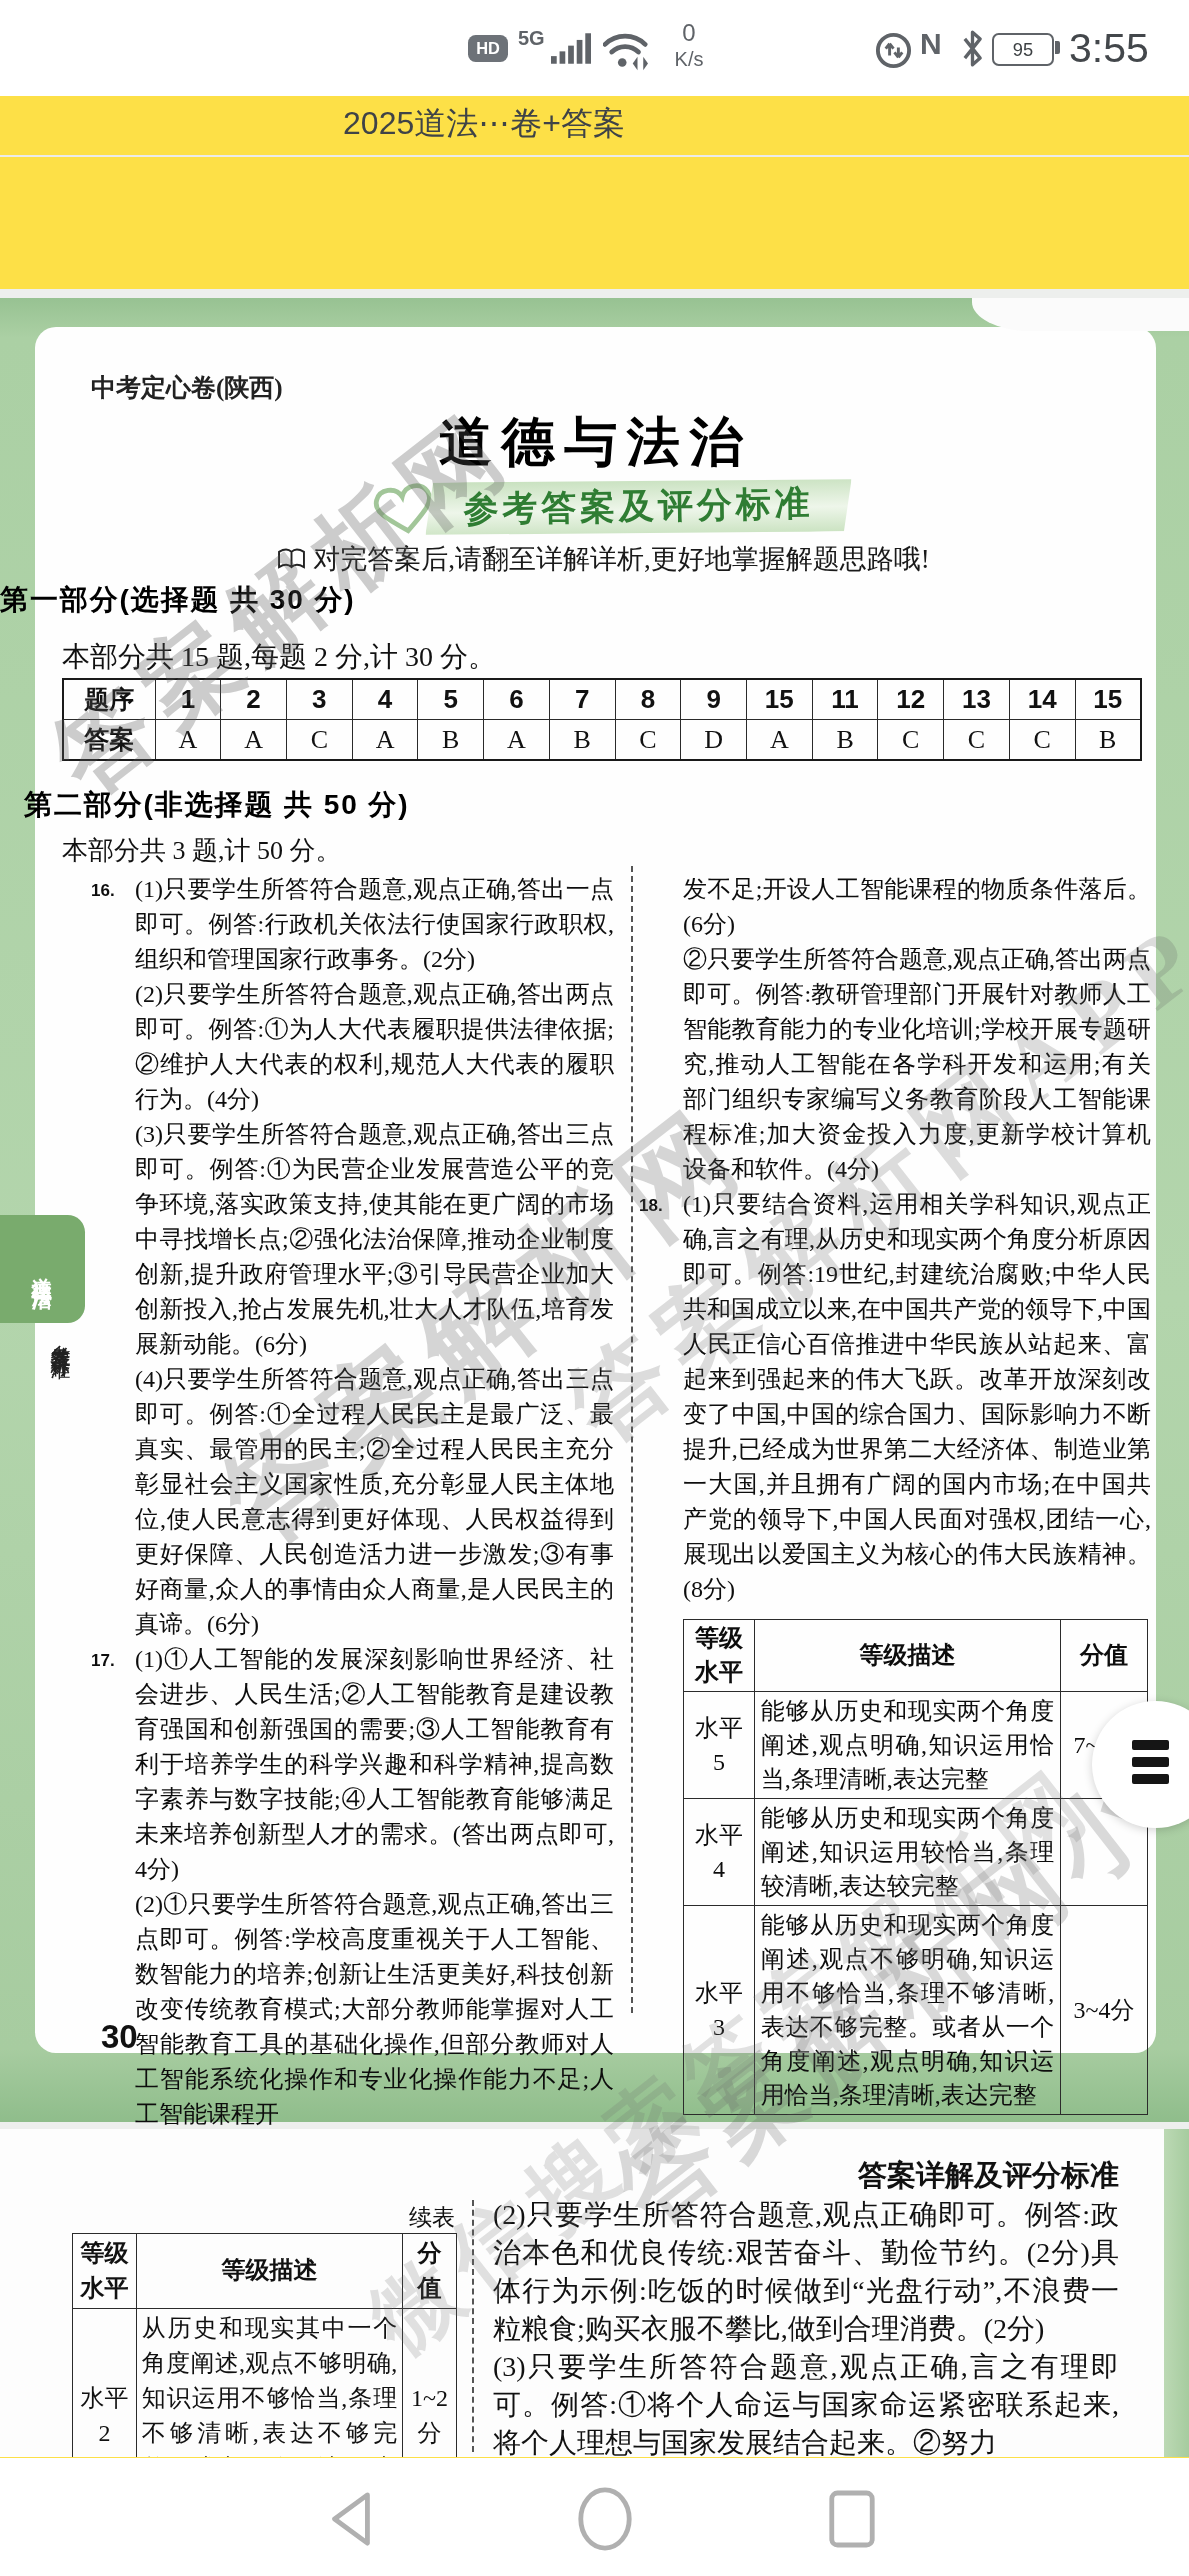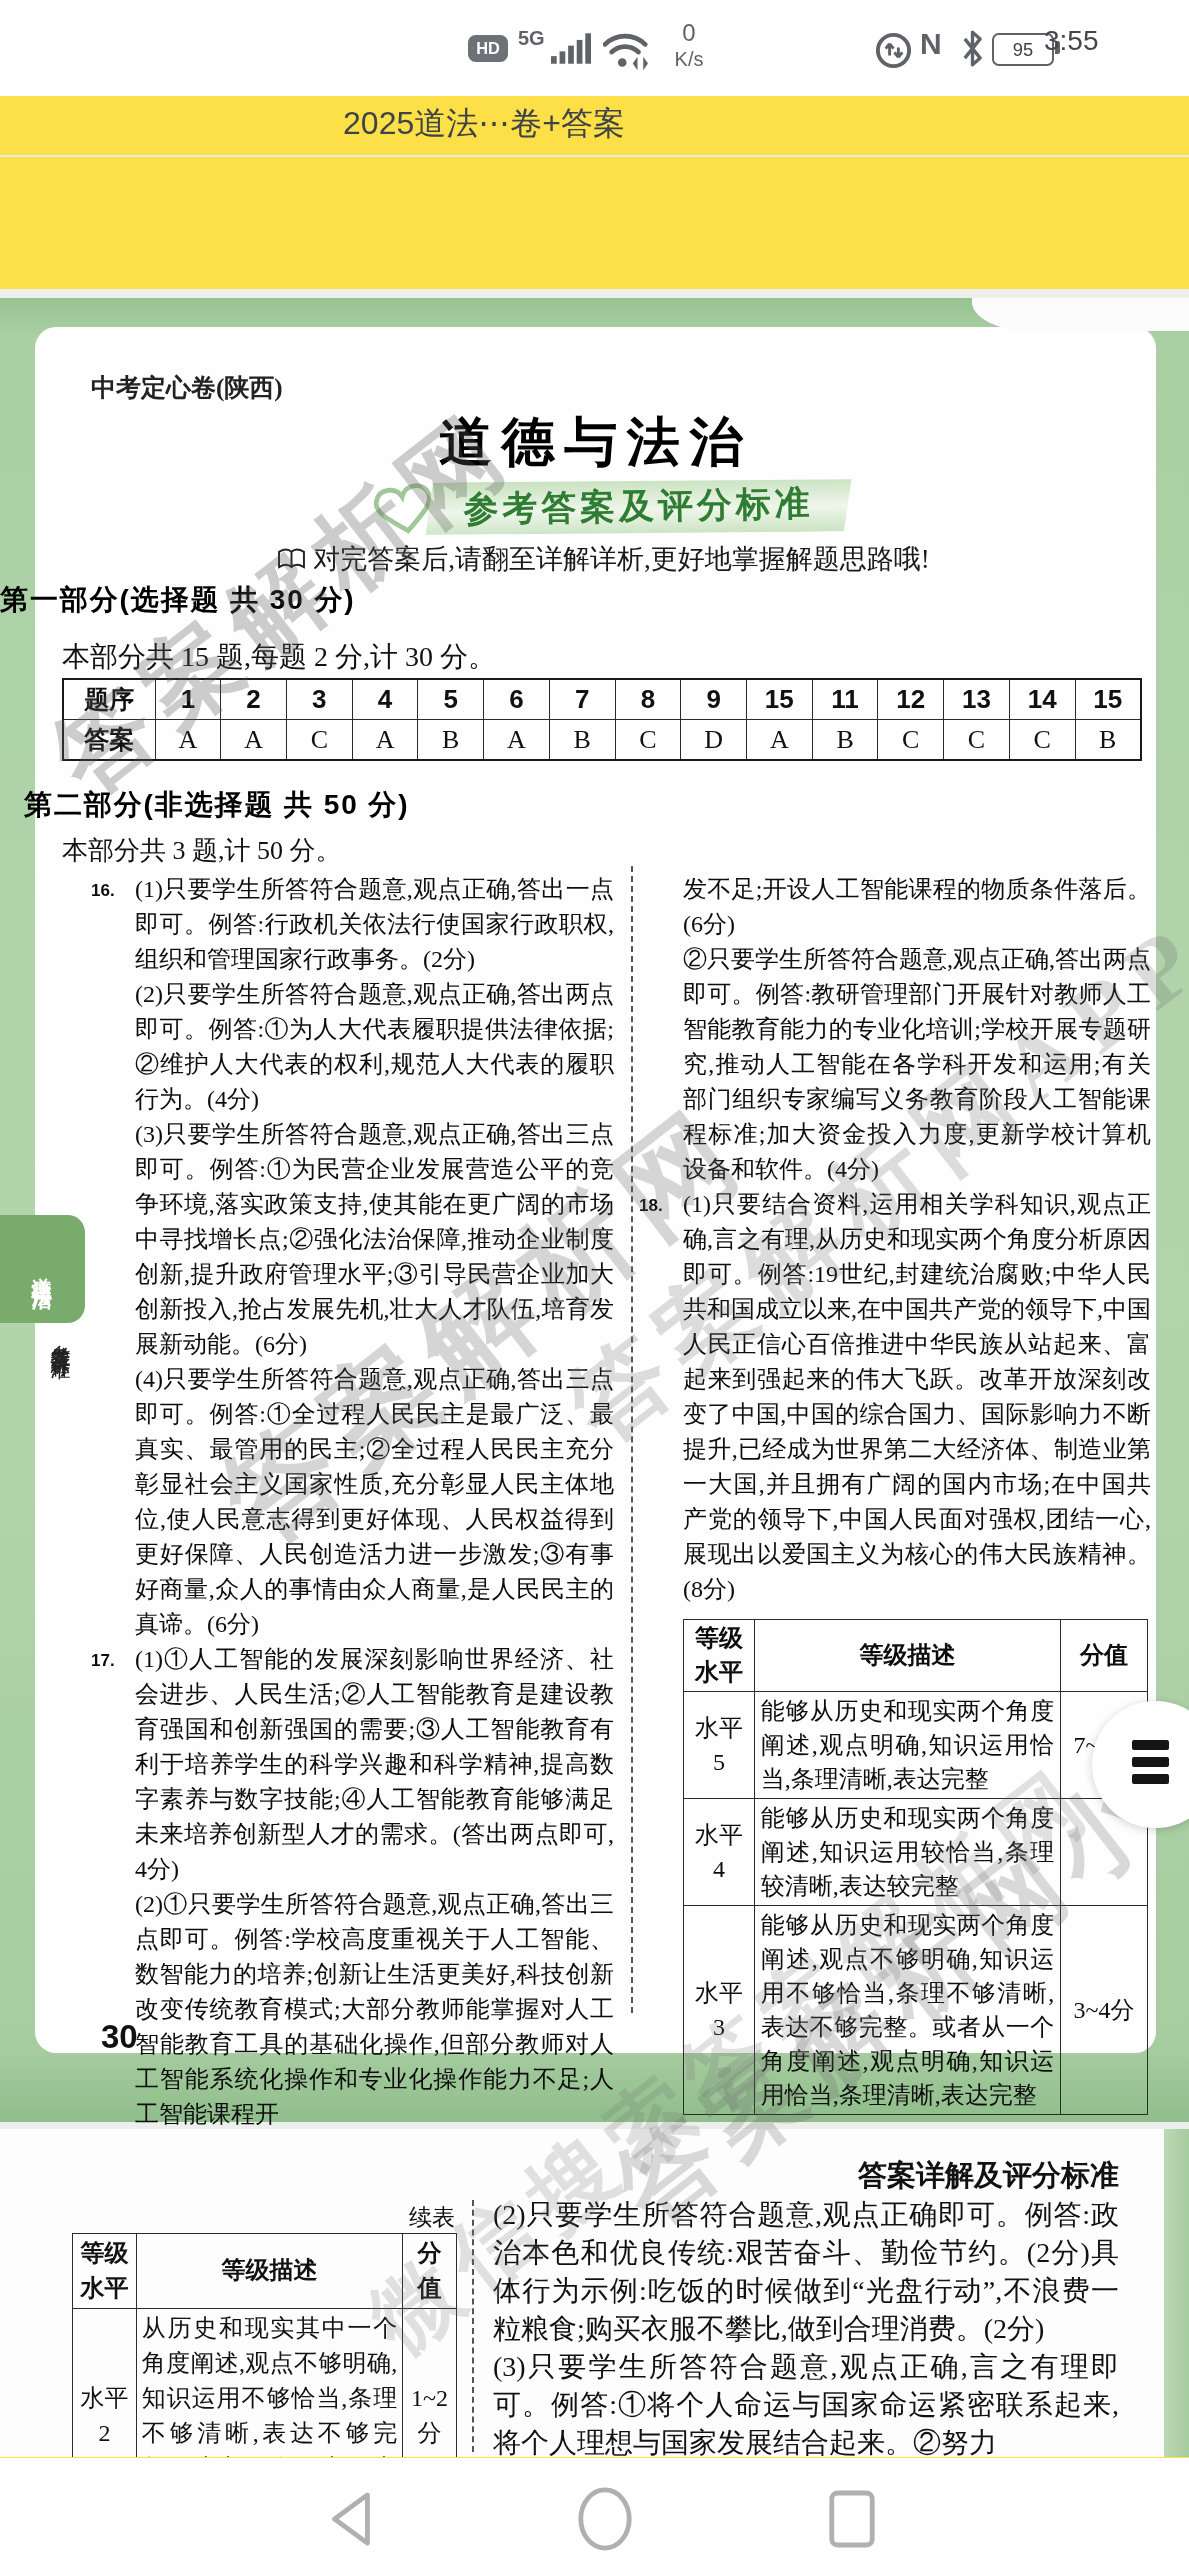--- a/index.html
+++ b/index.html
@@ -12,21 +12,21 @@
   .statusbar{position:absolute;left:0;top:0;width:1190px;height:96px;background:#fff;color:#5f6368;}
   .hd-badge{position:absolute;left:468px;top:35px;width:40px;height:27px;background:#6d7278;border-radius:7.7px;
             color:#fff;font-size:16.4px;font-weight:bold;text-align:center;line-height:27px;}
   .net-label{position:absolute;left:518px;top:27px;font-size:20px;font-weight:bold;color:#5f6368;}
   .speed-num{position:absolute;left:662px;top:19px;width:54px;text-align:center;font-size:24px;color:#5f6368;}
   .speed-unit{position:absolute;left:662px;top:48px;width:54px;text-align:center;font-size:20px;color:#5f6368;}
   .nfc{position:absolute;left:920px;top:27px;font-size:30px;font-weight:bold;color:#5f6368;}
   .battery{position:absolute;left:992px;top:33px;width:58px;height:29px;border:2.9px solid #5f6368;border-radius:6.7px;
            font-size:18.3px;text-align:center;line-height:29px;color:#3c4043;}
   .battery-nub{position:absolute;left:1055px;top:41px;width:4.8px;height:12.5px;background:#5f6368;border-radius:0 1.9px 1.9px 0;}
-  .clock{position:absolute;left:1044px;top:25px;font-size:28px;color:#43474b;}
+  .clock{position:absolute;left:1069px;top:25px;font-size:41px;color:#43474b;}
 
   
   .appbar-title{position:absolute;left:0;top:102px;width:968px;text-align:center;font-size:32px;color:#3f4347;}
   .appbar-divider{position:absolute;left:0;top:155px;width:1190px;height:1.9px;background:#ebebeb;}
 
   
   .strip{position:absolute;left:0;width:1190px;background:#edefed;}
 
   
   .page1{position:absolute;left:0;top:298px;width:1190px;height:1824px;

